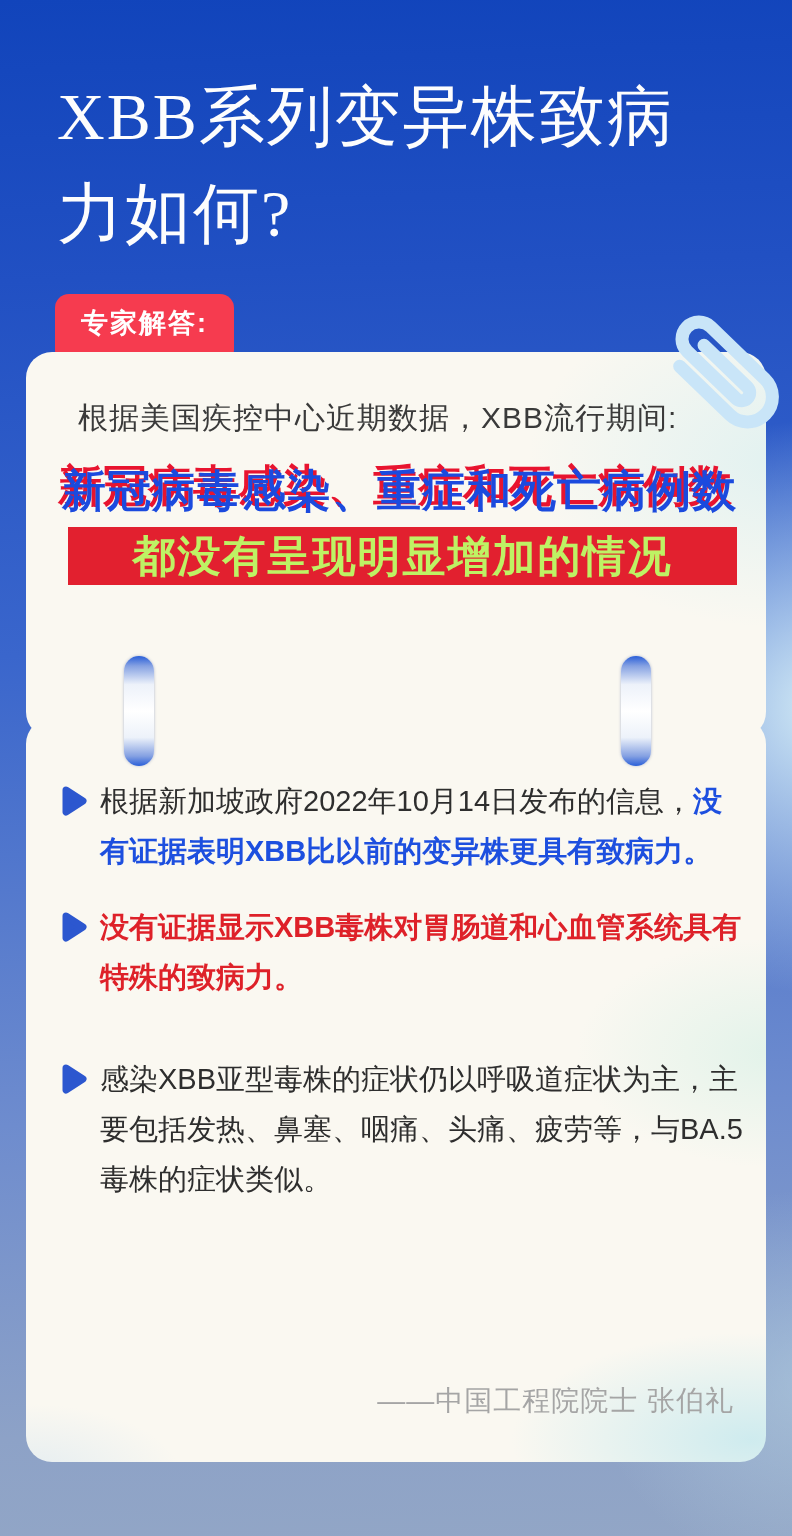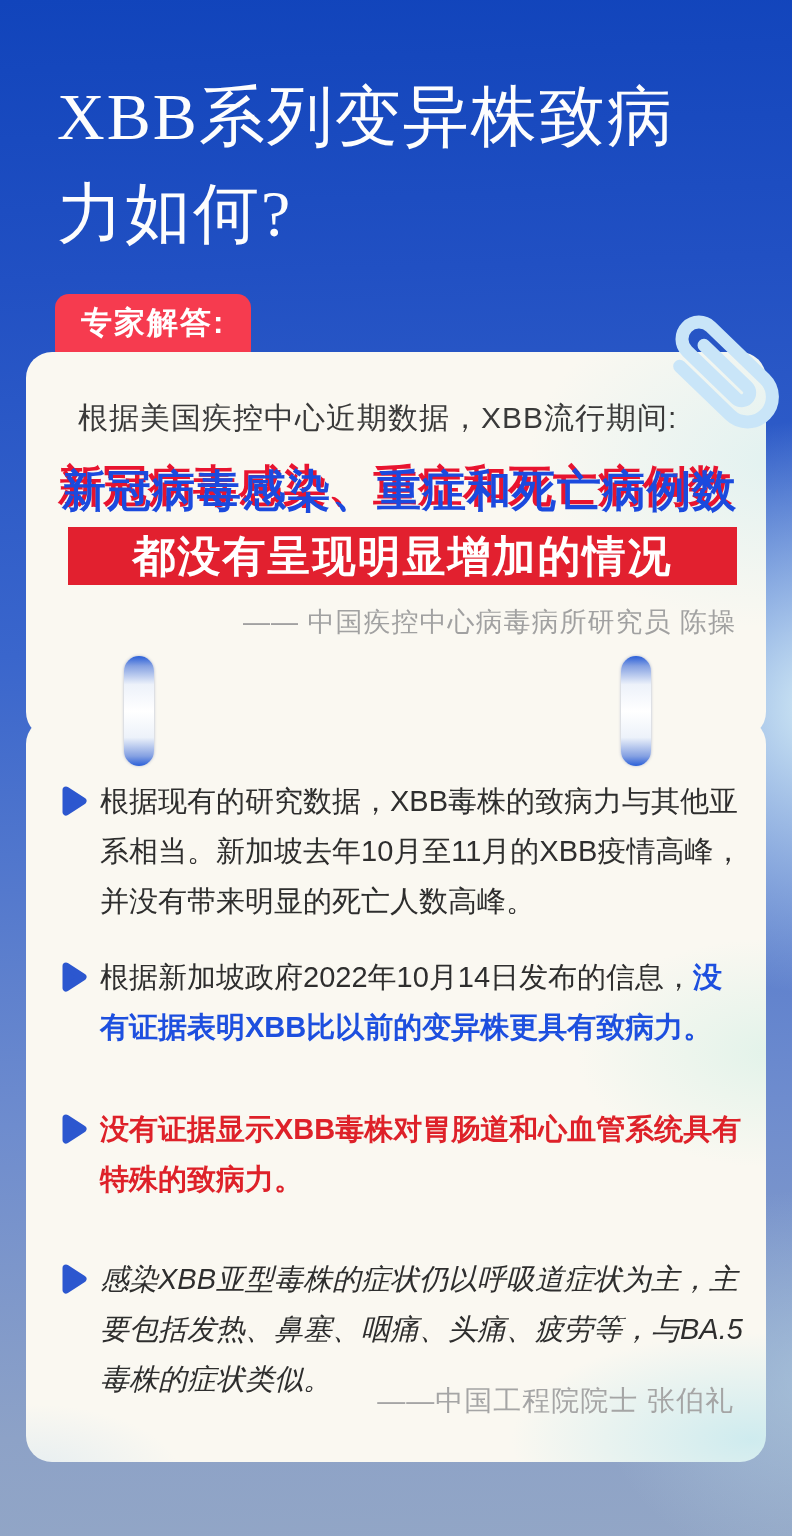--- a/index.html
+++ b/index.html
@@ -14,21 +14,21 @@
   .page-title{
     position:absolute;left:57px;top:68px;width:700px;
     font-family:"Liberation Serif","DejaVu Serif",serif;
     font-weight:400;font-size:66px;line-height:97px;color:#fdfdfd;letter-spacing:2px;
     z-index:2;
   }
   .page-title span{display:block;}
   .badge{
     position:absolute;left:55px;top:294px;height:70px;z-index:0;
     background:#f63b4f;border-radius:14px;padding:0 26px;
-    color:#ffffff;font-weight:700;font-size:31px;line-height:58px;letter-spacing:2px;
+    color:#ffffff;font-weight:700;font-size:27px;line-height:58px;letter-spacing:2px;
   }
   .card{
     position:absolute;left:26px;width:740px;border-radius:26px;z-index:1;
   }
   .card1{
     top:352px;height:386px;
     background:
       radial-gradient(55% 70% at 102% 28%, rgba(206,236,240,.55), rgba(206,236,240,0) 62%),
       #faf8f1;
   }
@@ -45,21 +45,21 @@
     font-size:30px;color:#3a3a3a;letter-spacing:1px;
   }
   .headline{
     position:absolute;left:36px;top:110px;width:668px;text-align:center;
     font-size:44px;font-weight:700;color:#1b4ade;letter-spacing:1px;white-space:nowrap;
     text-shadow:-4px -5px 0 #e8142f;
   }
   .banner{
     position:absolute;left:42px;top:175px;width:669px;height:58px;
     background:#e2202f;text-align:center;
-    font-size:43px;font-weight:700;color:#ffffff;line-height:58px;letter-spacing:2px;white-space:nowrap;
+    font-size:43px;font-weight:700;color:#bef264;line-height:58px;letter-spacing:2px;white-space:nowrap;
   }
   .attr1{
     position:absolute;right:30px;top:252px;
     font-size:27px;color:#a1a1a1;letter-spacing:1px;text-align:right;
   }
   .ring{
     position:absolute;top:656px;width:30px;height:110px;border-radius:16px;z-index:5;
     background:linear-gradient(180deg,#2a5fd8 0%,#85a1e2 9%,#edf2fa 26%,#ffffff 50%,#edf2fa 74%,#85a1e2 91%,#2a5fd8 100%);
     box-shadow:0 0 3px rgba(30,60,140,.35);
   }
@@ -94,40 +94,33 @@
   <span>XBB系列变异株致病</span>
   <span>力如何?</span>
 </div>
 
 <div class="badge">专家解答:</div>
 
 <div class="card card1">
   <div class="intro">根据美国疾控中心近期数据，XBB流行期间:</div>
   <div class="headline">新冠病毒感染、重症和死亡病例数</div>
   <div class="banner">都没有呈现明显增加的情况</div>
-  <div class="attr1">—— 中国疾控中心病毒病所研究员 陈操</div>
 </div>
 
 <svg class="paperclip" width="170" height="170" viewBox="0 0 170 170">
   <g transform="rotate(-46 85 85)">
     <path d="M60 35 v70 a25 25 0 0 0 50 0 v-75 a17 17 0 0 0 -34 0 v68 a8 8 0 0 0 16 0 v-60" fill="none" stroke="#c9e5f8" stroke-width="13" stroke-linecap="round"></path>
   </g>
 </svg>
 
 <div class="ring ring-left"></div>
 <div class="ring ring-right"></div>
 
 <div class="card card2">
   <div class="points">
-  <div class="point">
-    <svg class="tri" width="27" height="32" viewBox="0 0 27 32">
-      <path d="M5 5 L22 16 L5 27 Z" fill="#2c57cf" stroke="#2c57cf" stroke-width="7" stroke-linejoin="round"></path>
-    </svg>
-    <div class="txt"><span class="seg-normal">根据现有的研究数据，XBB毒株的致病力与其他亚系相当。新加坡去年10月至11月的XBB疫情高峰，并没有带来明显的死亡人数高峰。</span></div>
-  </div>
 
   <div class="point">
     <svg class="tri" width="27" height="32" viewBox="0 0 27 32">
       <path d="M5 5 L22 16 L5 27 Z" fill="#2c57cf" stroke="#2c57cf" stroke-width="7" stroke-linejoin="round"></path>
     </svg>
     <div class="txt"><span class="seg-normal">根据新加坡政府2022年10月14日发布的信息，</span><span class="seg-blue-bold">没有证据表明XBB比以前的变异株更具有致病力。</span></div>
   </div>
 
   <div class="point">
     <svg class="tri" width="27" height="32" viewBox="0 0 27 32">

